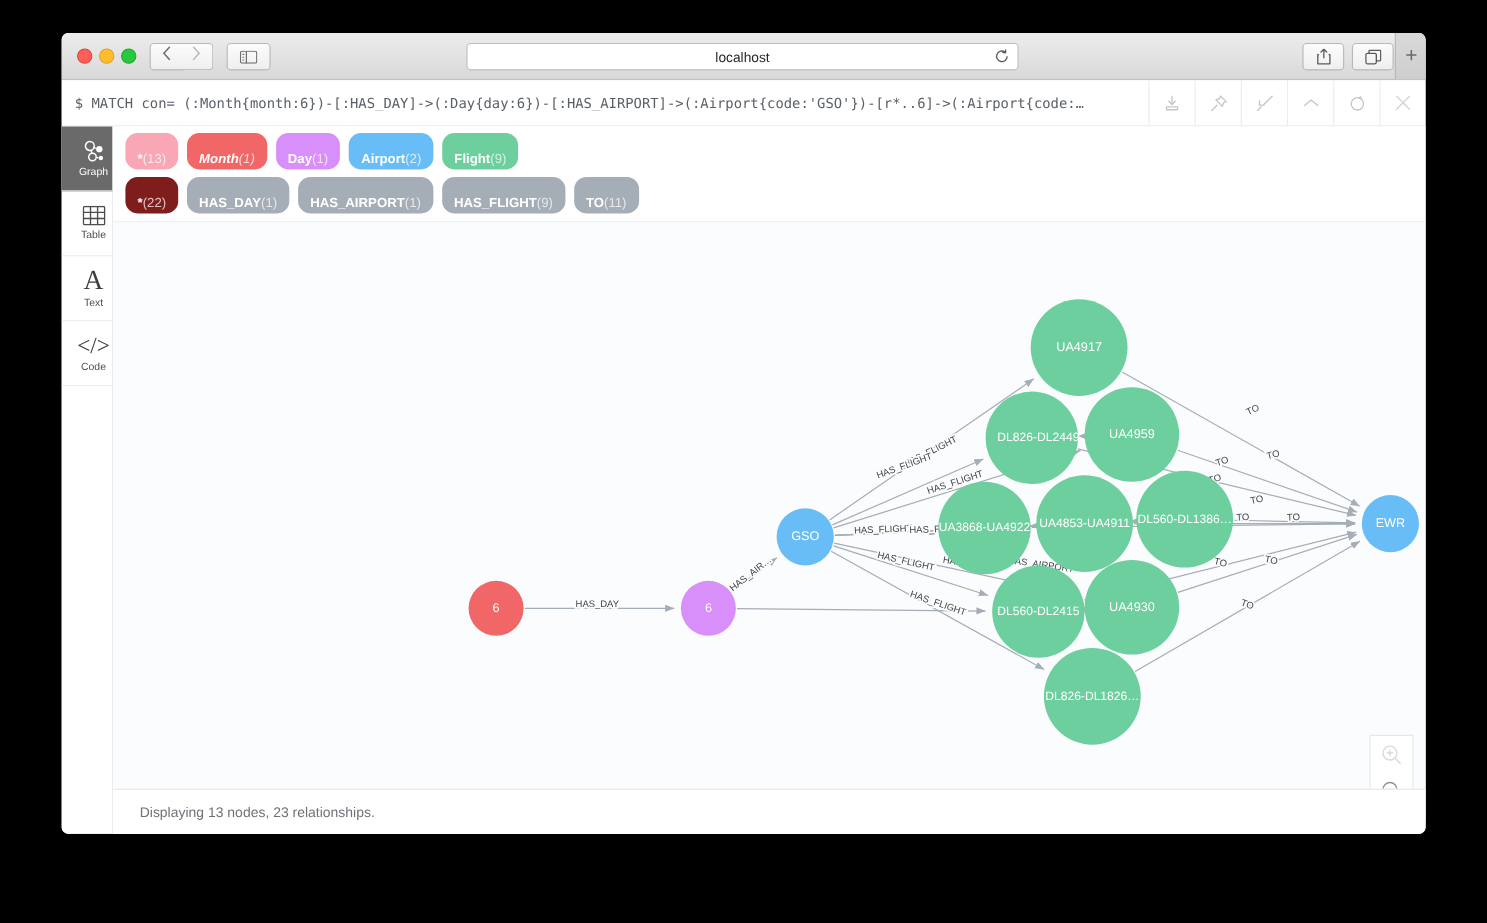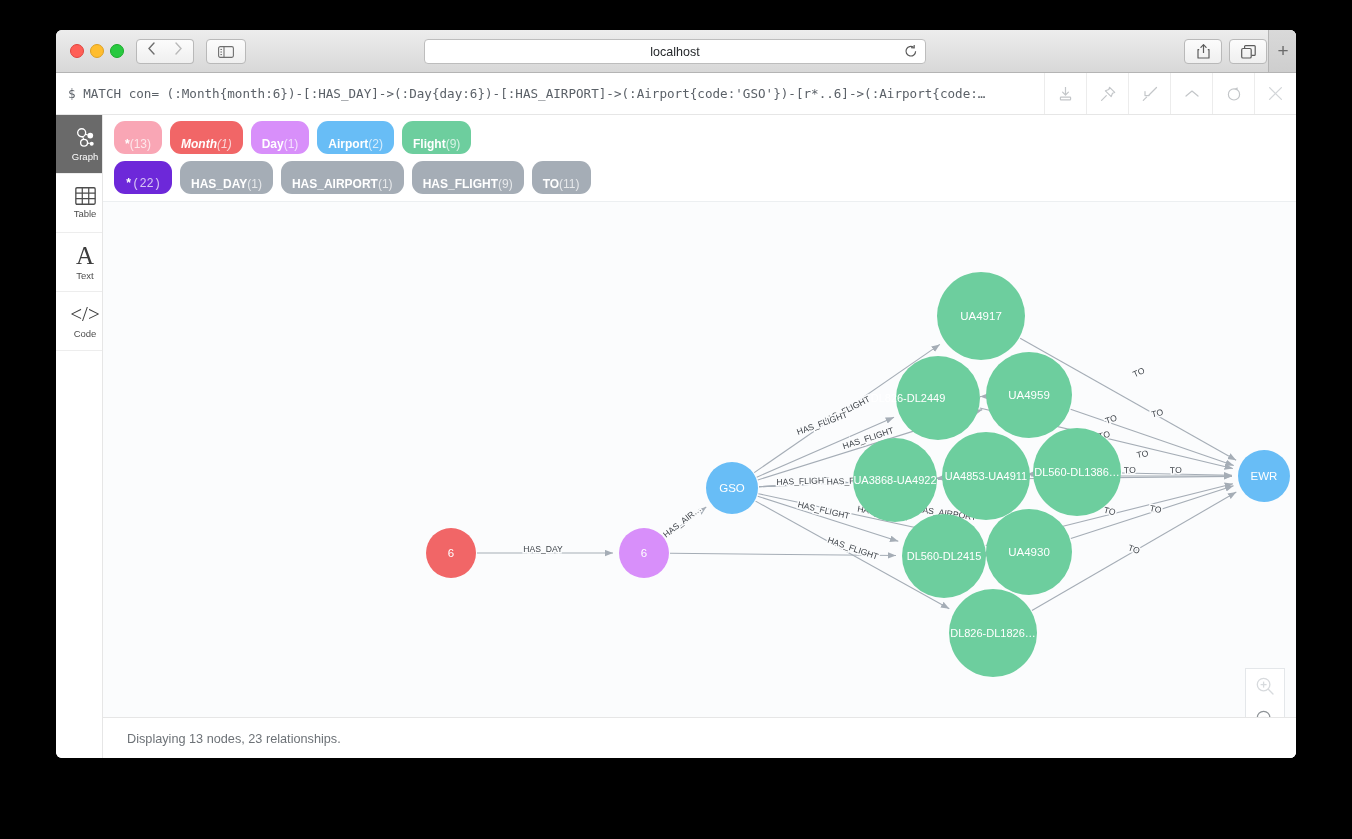--- a/index.html
+++ b/index.html
@@ -332,21 +332,21 @@
 
       <div id="legend">
         <div class="legend-row" id="legend-nodes">
             <div class="pill" style="background: rgb(249, 166, 181);"><span>*</span><span class="cnt">(13)</span></div>
             <div class="pill" style="background: rgb(241, 102, 103); font-style: italic;"><span>Month</span><span class="cnt">(1)</span></div>
             <div class="pill" style="background: rgb(216, 143, 250);"><span>Day</span><span class="cnt">(1)</span></div>
             <div class="pill" style="background: rgb(104, 189, 246);"><span>Airport</span><span class="cnt">(2)</span></div>
             <div class="pill" style="background: rgb(109, 206, 158);"><span>Flight</span><span class="cnt">(9)</span></div>
           </div>
         <div class="legend-row" id="legend-rels">
-            <div class="pill" style="background: #6d28d9; font-family: Liberation Mono, monospace;"><span>*</span><span class="cnt">(22)</span></div>
+            <div class="pill" style="background: #7f1d1d;"><span>*</span><span class="cnt">(22)</span></div>
             <div class="pill" style="background: rgb(165, 173, 182);"><span>HAS_DAY</span><span class="cnt">(1)</span></div>
             <div class="pill" style="background: rgb(165, 173, 182);"><span>HAS_AIRPORT</span><span class="cnt">(1)</span></div>
             <div class="pill" style="background: rgb(165, 173, 182);"><span>HAS_FLIGHT</span><span class="cnt">(9)</span></div>
             <div class="pill" style="background: rgb(165, 173, 182);"><span>TO</span><span class="cnt">(11)</span></div>
           </div>
       </div>
 
       <div id="canvas">
         <svg id="graph-svg" width="1194" height="544">
           <defs>
@@ -440,21 +440,21 @@
               <circle cx="926" cy="350" r="43" fill="#6dce9e"></circle>
               <circle cx="890" cy="431" r="44" fill="#6dce9e"></circle>
             </g>
         </svg>
         <div id="node-labels-layer">
             <div class="node-label" style="left: 348px; top: 351px;">6</div>
             <div class="node-label" style="left: 541px; top: 351px;">6</div>
             <div class="node-label" style="left: 629px; top: 286px;">GSO</div>
             <div class="node-label" style="left: 1161px; top: 274px;">EWR</div>
             <div class="node-label" style="left: 878px; top: 114px;">UA4917</div>
-            <div class="node-label small" style="left: 805px; top: 196px;">DL826-DL2449</div>
+            <div class="node-label small" style="left: 841px; top: 196px;">DL826-DL2449</div>
             <div class="node-label" style="left: 926px; top: 193px;">UA4959</div>
             <div class="node-label small" style="left: 792px; top: 278px; text-align: center;">UA3868-UA4922</div>
             <div class="node-label small" style="left: 883px; top: 274px;">UA4853-UA4911</div>
             <div class="node-label small" style="left: 974px; top: 270px;">DL560-DL1386…</div>
             <div class="node-label small" style="left: 841px; top: 354px;">DL560-DL2415</div>
             <div class="node-label" style="left: 926px; top: 350px;">UA4930</div>
             <div class="node-label small" style="left: 890px; top: 431px;">DL826-DL1826…</div>
           </div>
 
         <div id="zoom-ctrls">

